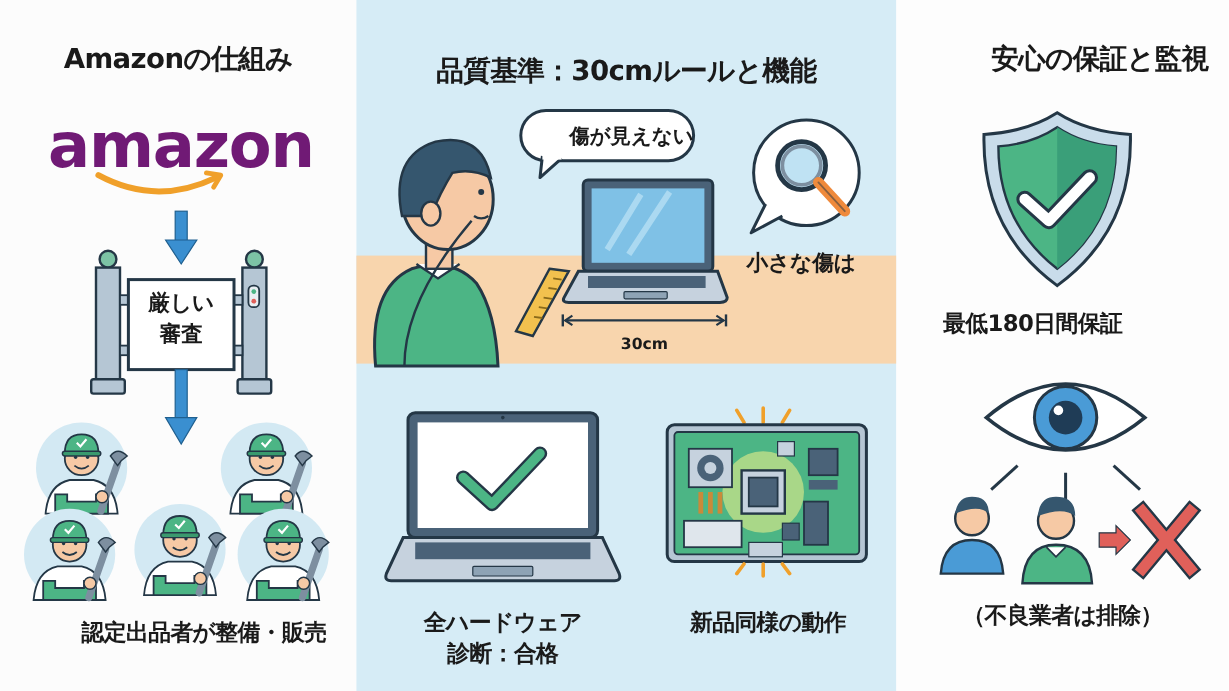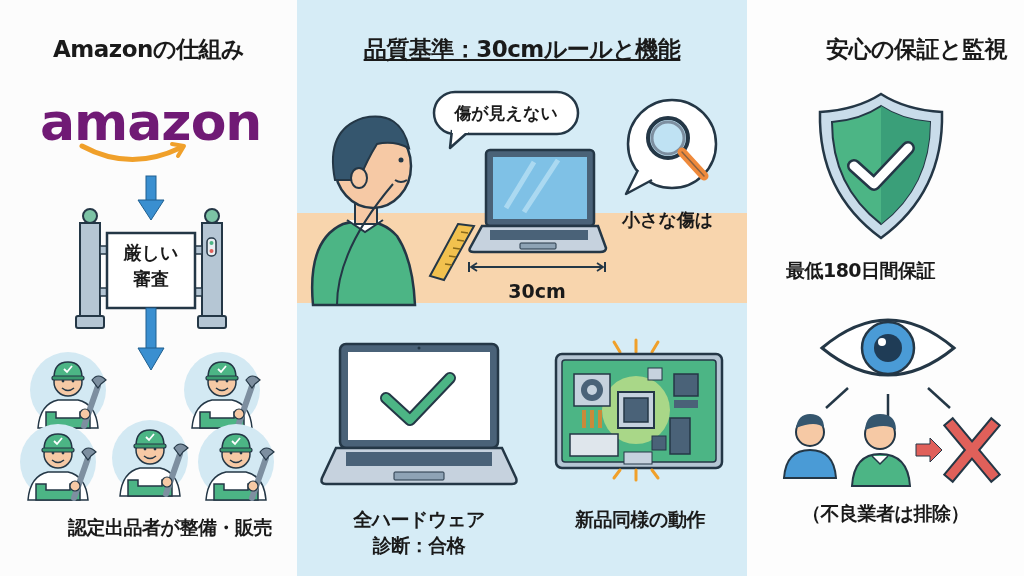--- a/index.html
+++ b/index.html
@@ -100,21 +100,21 @@
   <g>
       <use href="#tech" x="150" y="458"></use>
     </g>
   <g>
       <use href="#tech" x="236" y="462"></use>
     </g>
 </svg>
 
 <div class="abs caption" style="left:0;top:514px;width:340px;font-size:19px;">認定出品者が整備・販売</div>
 
-<div class="abs title" style="left:297px;top:34px;width:450px;text-decoration:underline;">品質基準：30cmルールと機能</div>
+<div class="abs title" style="left:297px;top:44px;width:450px;">品質基準：30cmルールと機能</div>
 
 <svg style="left:297px;top:100px;" width="150" height="205">
 
   <path d="M16 205 Q10 140 46 124 Q80 114 100 136 Q116 160 118 205 Z" fill="#4cb585" stroke="#243746" stroke-width="2.5"></path>
   <path d="M50 120 L68 132 L86 120" fill="#ffffff" stroke="#243746" stroke-width="2"></path>
 
   <rect x="58" y="98" width="22" height="26" fill="#f6c9a5" stroke="#243746" stroke-width="2"></rect>
 
   <ellipse cx="76" cy="66" rx="38" ry="42" fill="#f6c9a5" stroke="#243746" stroke-width="2.5"></ellipse>
 
@@ -123,21 +123,21 @@
   <circle cx="104" cy="60" r="2.5" fill="#243746"></circle>
   <path d="M98 80 Q104 84 110 80" stroke="#243746" stroke-width="2" fill="none"></path>
   <path d="M96 84 Q40 150 40 205" stroke="#243746" stroke-width="2" fill="none"></path>
 </svg>
 
 <svg style="left:432px;top:90px;" width="150" height="60">
   <rect x="2" y="2" width="144" height="42" rx="21" fill="#ffffff" stroke="#243746" stroke-width="2.5"></rect>
   <path d="M20 40 L18 58 L36 42" fill="#ffffff" stroke="#243746" stroke-width="2.5" stroke-linejoin="round"></path>
   <rect x="20" y="38" width="16" height="5" fill="#ffffff"></rect>
 </svg>
-<div class="abs bubble-text" style="left:434px;top:102px;width:144px;text-align:center;">傷が見えない</div>
+<div class="abs bubble-text" style="left:434px;top:102px;width:144px;text-align:right;">傷が見えない</div>
 
 <svg style="left:428px;top:222px;" width="48" height="60">
   <path d="M30 2 L46 4 L16 58 L2 54 Z" fill="#f2c14e" stroke="#243746" stroke-width="2"></path>
   <path d="M33 10 L40 11 M29 18 L36 19 M25 26 L32 27 M21 34 L28 35 M17 42 L24 43" stroke="#8a6a1a" stroke-width="1.5"></path>
 </svg>
 
 <svg style="left:466px;top:148px;" width="136" height="112">
   <rect x="20" y="2" width="108" height="76" rx="4" fill="#4a6278" stroke="#243746" stroke-width="2.5"></rect>
   <rect x="27" y="9" width="94" height="62" fill="#7fc1e6"></rect>
   <path d="M40 60 L68 14 M58 64 L92 12" stroke="#b7e0f4" stroke-width="5" opacity="0.8"></path>
@@ -146,21 +146,21 @@
   <rect x="54" y="95" width="36" height="6" rx="1" fill="#8ea3b5" stroke="#243746" stroke-width="1"></rect>
 </svg>
 
 <svg style="left:467px;top:260px;" width="140" height="14">
   <line x1="2" y1="2" x2="2" y2="12" stroke="#243746" stroke-width="2"></line>
   <line x1="138" y1="2" x2="138" y2="12" stroke="#243746" stroke-width="2"></line>
   <line x1="4" y1="7" x2="136" y2="7" stroke="#243746" stroke-width="1.8"></line>
   <path d="M10 3 L4 7 L10 11" stroke="#243746" stroke-width="1.8" fill="none"></path>
   <path d="M130 3 L136 7 L130 11" stroke="#243746" stroke-width="1.8" fill="none"></path>
 </svg>
-<div class="abs" style="left:467px;top:280px;width:140px;text-align:center;font-weight:bold;font-size:19px;">30cm</div>
+<div class="abs" style="left:467px;top:280px;width:140px;text-align:center;font-weight:bold;font-size:13px;">30cm</div>
 
 <svg style="left:612px;top:94px;" width="120" height="110">
   <ellipse cx="60" cy="50" rx="44" ry="44" fill="#ffffff" stroke="#243746" stroke-width="2.5"></ellipse>
   <path d="M26 76 L14 100 L40 86" fill="#ffffff" stroke="#243746" stroke-width="2.5" stroke-linejoin="round"></path>
   <circle cx="56" cy="44" r="20" fill="#bfe2f3" stroke="#243746" stroke-width="4"></circle>
   <circle cx="56" cy="44" r="16" fill="none" stroke="#7d8fa0" stroke-width="3"></circle>
   <path d="M70 58 L92 82" stroke="#ef8a3c" stroke-width="9" stroke-linecap="round"></path>
   <path d="M70 58 L92 82" stroke="#243746" stroke-width="1.5" stroke-linecap="round" fill="none" opacity="0.5"></path>
 </svg>
 <div class="abs bubble-text" style="left:622px;top:207px;width:120px;text-align:left;line-height:26px;font-size:18px;">

